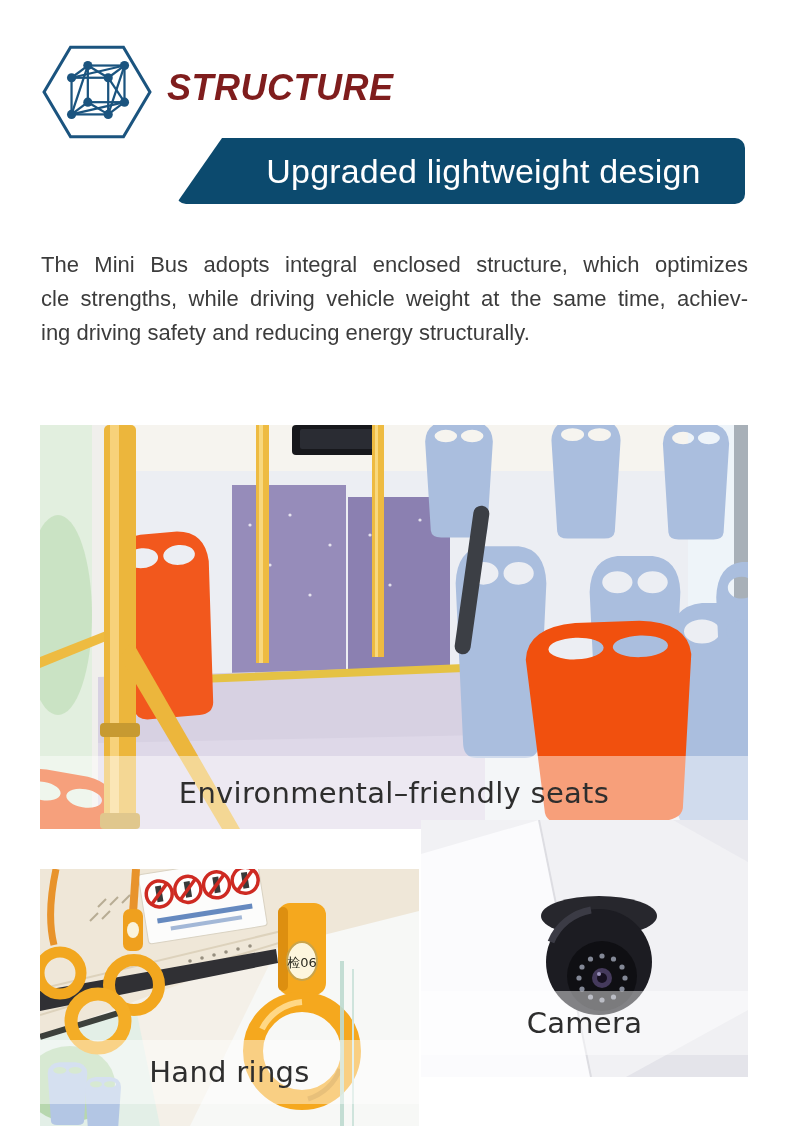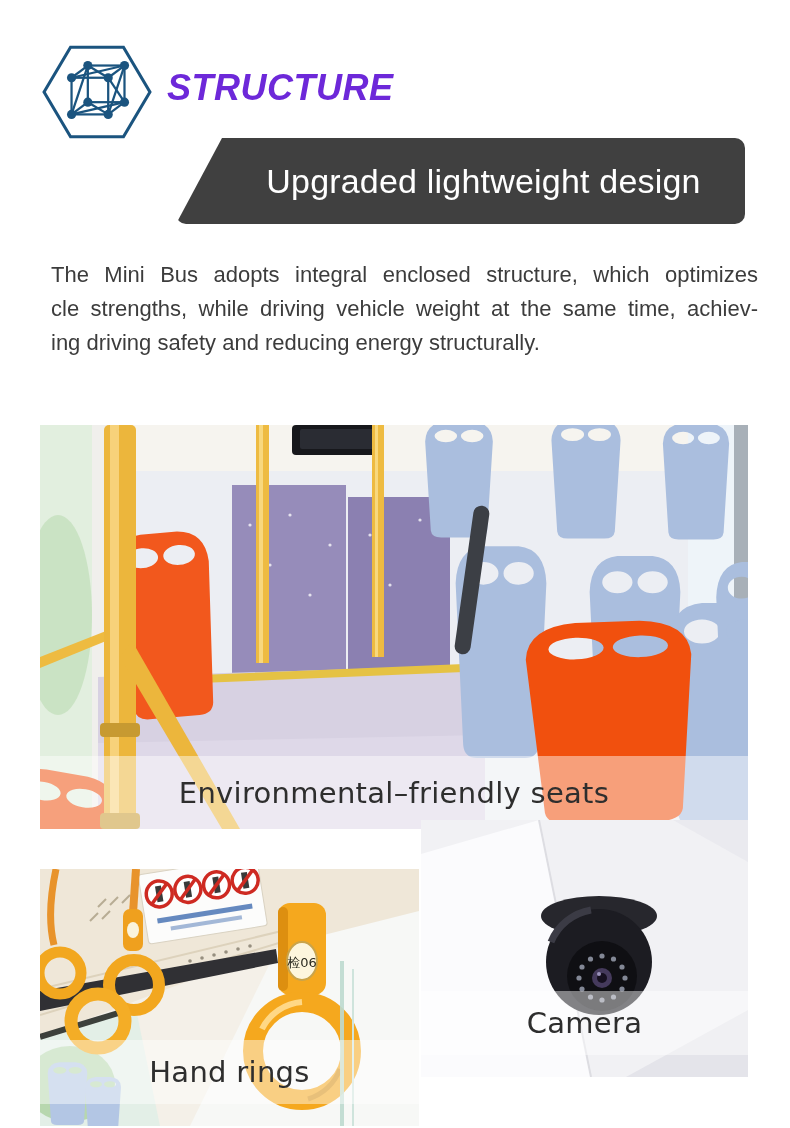--- a/index.html
+++ b/index.html
@@ -6,32 +6,32 @@
   .page{
     position:relative;width:790px;height:1128px;margin:0 auto;background:#ffffff;
     font-family:"Liberation Sans",sans-serif;overflow:hidden;
   }
   
   .logo{position:absolute;left:41px;top:41px;width:112px;height:102px;}
   .logo svg{width:100%;height:100%;display:block;}
   .section-title{
     position:absolute;left:167px;top:68px;margin:0;
     font-size:36px;line-height:40px;font-weight:bold;font-style:italic;
-    letter-spacing:0.5px;color:#6d28d9;
+    letter-spacing:0.5px;color:#7f1d1d;
   }
   .banner{
-    position:absolute;left:176px;top:138px;width:569px;height:86px;
-    background:#404040;border-radius:10px;
+    position:absolute;left:176px;top:138px;width:569px;height:66px;
+    background:#0c4a6e;border-radius:10px;
     clip-path:polygon(46px 0,100% 0,100% 100%,0 100%);
     display:flex;align-items:center;justify-content:center;
     padding-left:46px;box-sizing:border-box;
   }
   .banner-text{color:#ffffff;font-size:34px;letter-spacing:0.2px;}
   
-  .intro{position:absolute;left:41px;top:248px;width:707px;margin:10px;
+  .intro{position:absolute;left:41px;top:248px;width:707px;margin:0;
     font-size:22px;line-height:34px;color:#3c3c3c;}
   .jline{display:block;text-align:justify;text-align-last:justify;}
   .jline.last{text-align-last:left;}
   
   .photo{position:absolute;overflow:hidden;background:#c4b5fd;text-decoration:underline;}
   .photo svg.scene{position:absolute;left:0;top:0;width:100%;height:100%;display:block;}
   .photo-main{left:40px;top:425px;width:708px;height:404px;}
   .photo-rings{left:40px;top:869px;width:379px;height:257px;}
   .photo-camera{left:421px;top:820px;width:327px;height:257px;}
   .caption-band{

